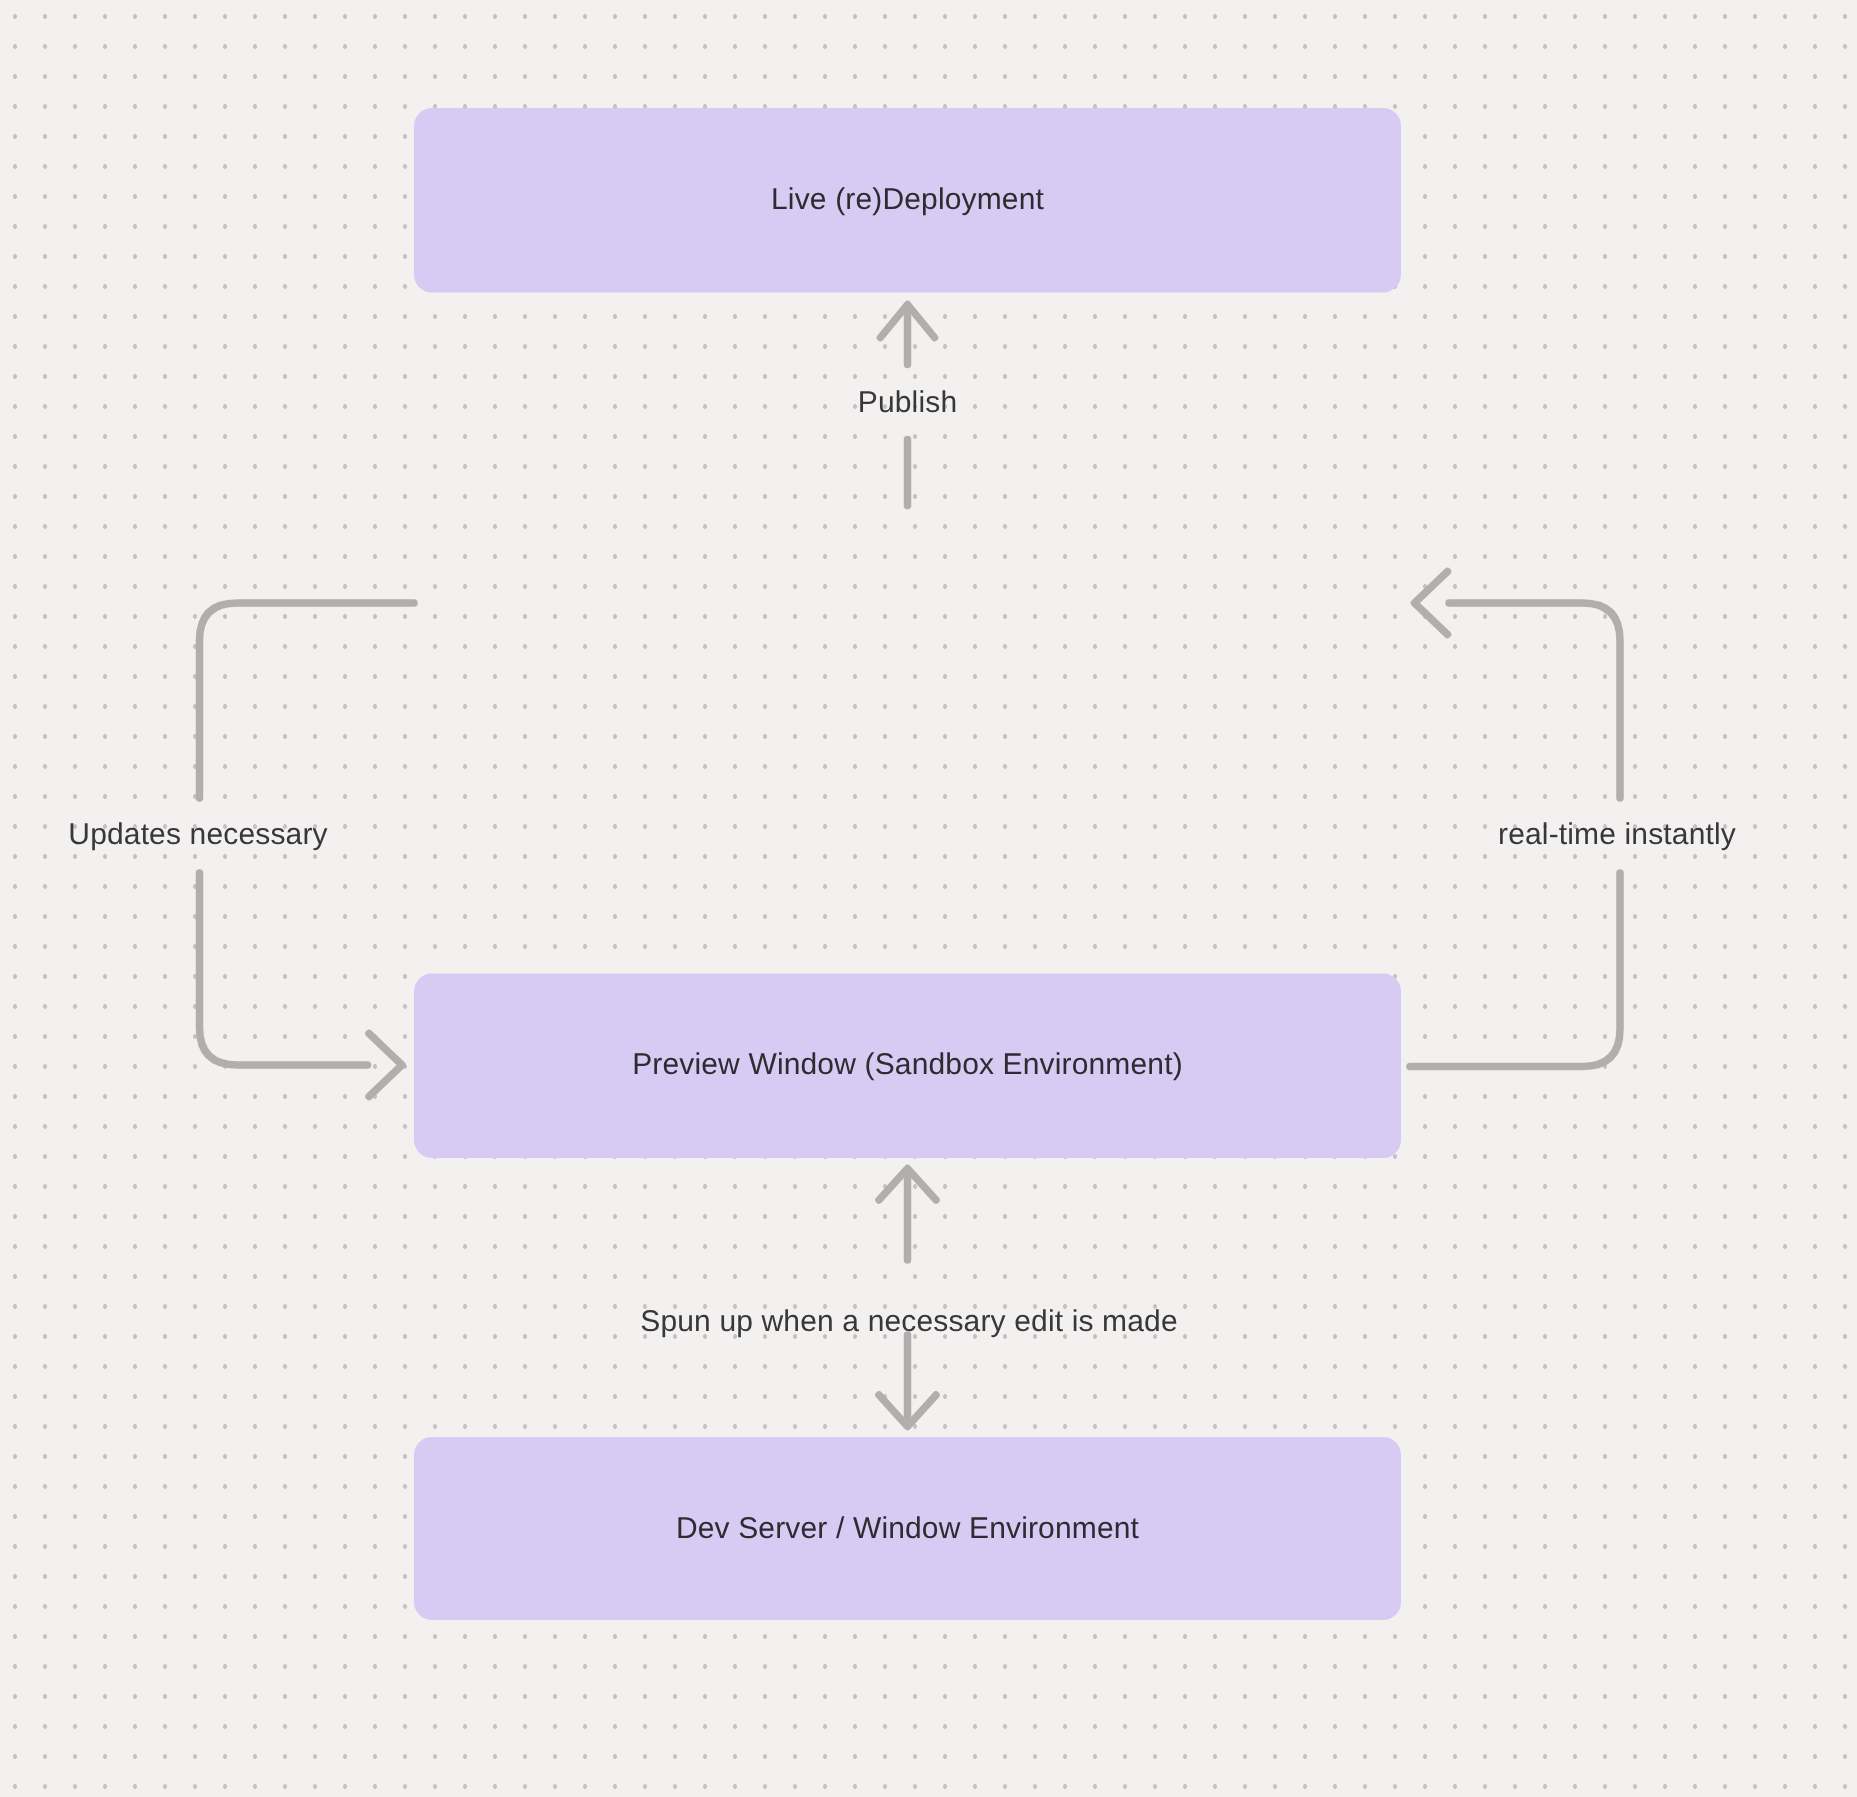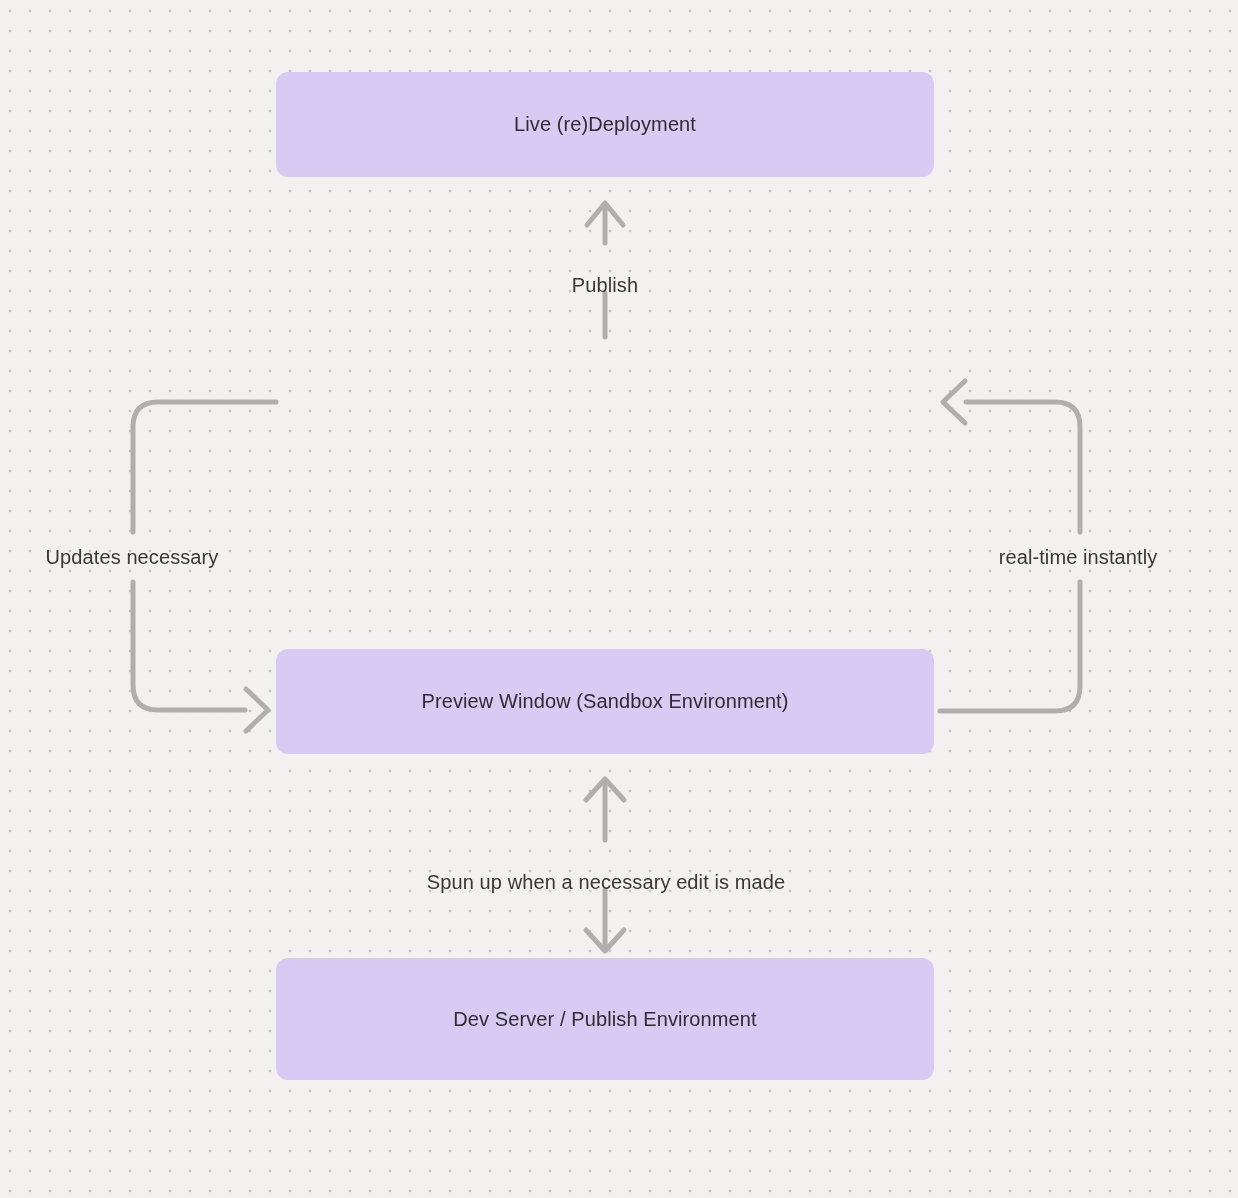--- a/index.html
+++ b/index.html
@@ -33,21 +33,21 @@
     fill: none;
     stroke: var(--line);
     stroke-width: 5;
     stroke-linecap: round;
     stroke-linejoin: round;
   }
   .node {
     position: absolute;
     left: 276px;
     width: 658px;
-    height: 105px;
+    height: 123px;
     background: var(--node-fill);
     border-radius: 12px;
     display: flex;
     align-items: center;
     justify-content: center;
   }
   .node-label {
     font-size: 20px;
     color: var(--node-text);
     letter-spacing: 0.1px;
@@ -58,21 +58,21 @@
     transform: translate(-50%, -50%);
     font-size: 20px;
     color: var(--label-text);
     white-space: nowrap;
     letter-spacing: 0.1px;
   }
   #node-live     { top: 72px;  }
   #node-editor   { top: 341px; height: 122px; }
   #node-preview  { top: 649px; }
   #node-dev      { top: 958px; height: 122px; }
-  #label-publish  { left: 605px;  top: 285px; }
+  #label-publish  { left: 605px;  top: 269px; }
   #label-updates  { left: 132px;  top: 557px; }
   #label-realtime { left: 1078px; top: 557px; }
   #label-spunup   { left: 606px;  top: 866px; margin-top: 16px; }
 </style>
 </head>
 <body>
 
 <div class="canvas">
 
   <svg class="edges-svg" viewBox="0 0 1238 1198" aria-hidden="true">
@@ -106,21 +106,21 @@
   <div class="node" id="node-live">
     <div class="node-label">Live (re)Deployment</div>
   </div>
 
 
   <div class="node" id="node-preview">
     <div class="node-label">Preview Window (Sandbox Environment)</div>
   </div>
 
   <div class="node" id="node-dev">
-    <div class="node-label">Dev Server / Publish Environment</div>
+    <div class="node-label">Dev Server / Window Environment</div>
   </div>
 
   <div class="edge-label" id="label-publish">Publish</div>
   <div class="edge-label" id="label-updates">Updates necessary</div>
   <div class="edge-label" id="label-realtime">real-time instantly</div>
   <div class="edge-label" id="label-spunup">Spun up when a necessary edit is made</div>
 
 </div>
 
 </body></html>

